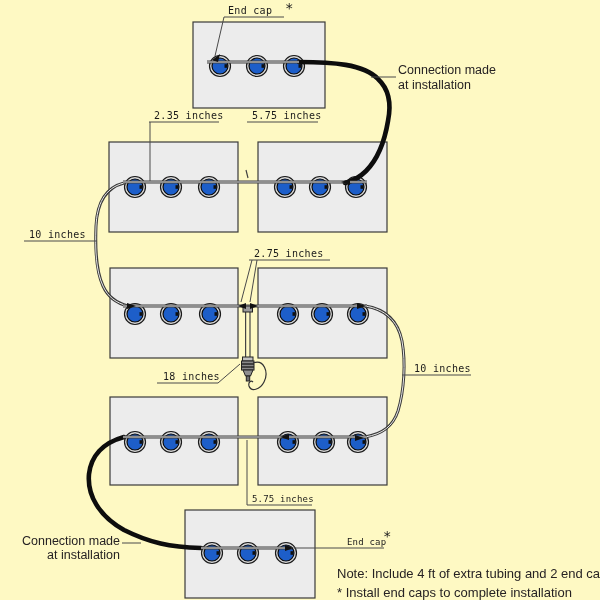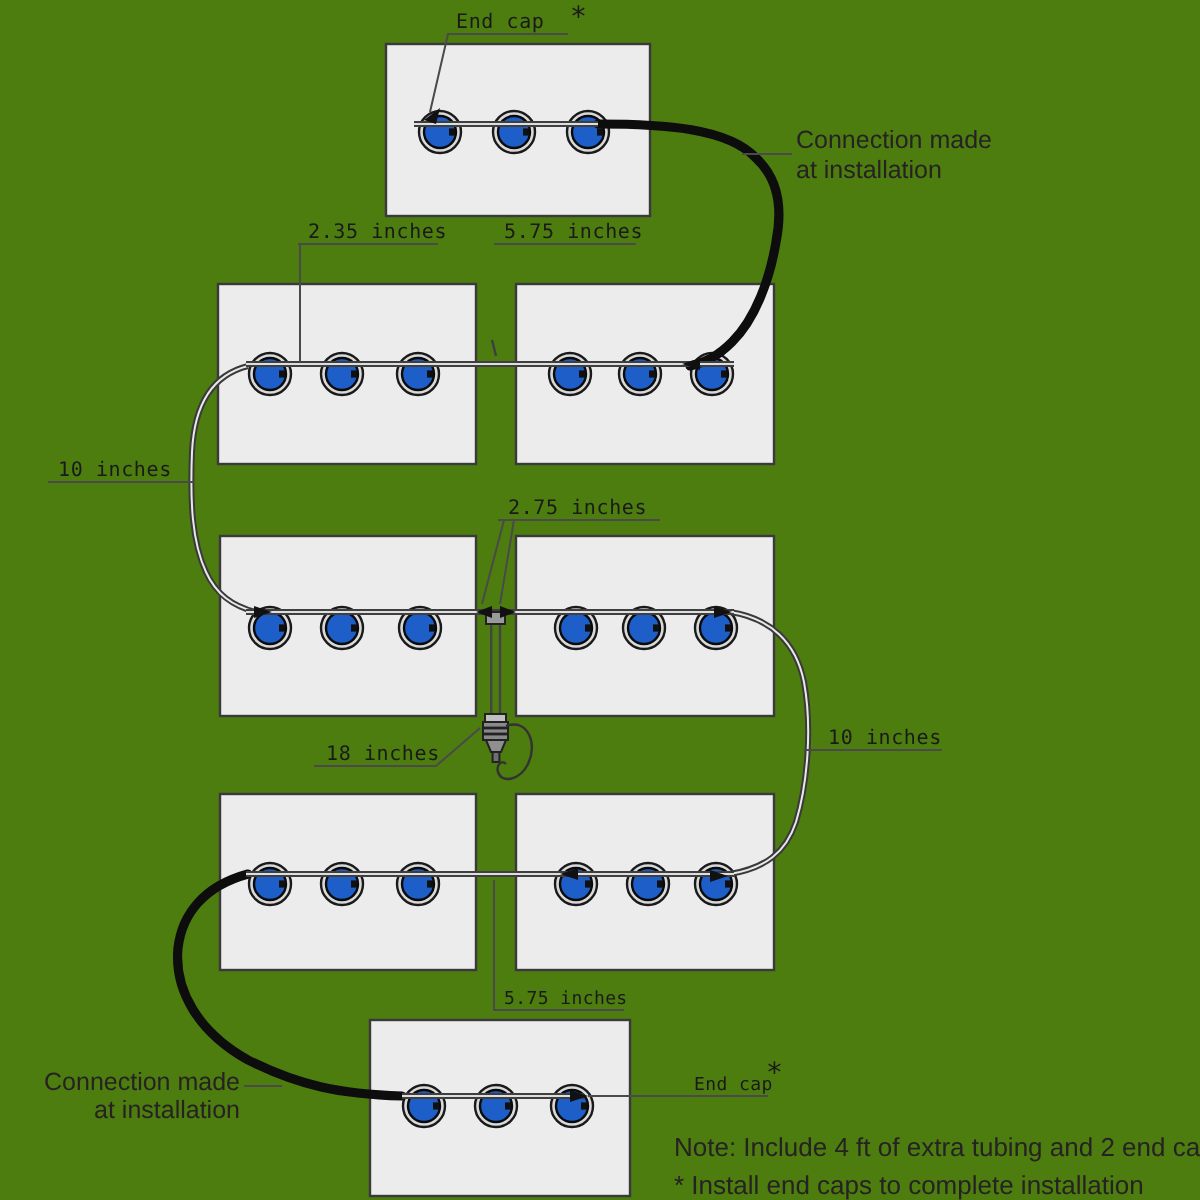--- a/index.html
+++ b/index.html
@@ -1,16 +1,16 @@
 <!DOCTYPE html>
 <html><head>
 <meta charset="utf-8">
 <style>
   html,body{margin:0;padding:0;background:#ffffff;}
-  .stage{position:relative;width:600px;height:600px;background:#4d7c0f;overflow:hidden;
+  .stage{position:relative;width:600px;height:600px;background:#fef9c3;overflow:hidden;
          font-family:"Liberation Sans",sans-serif;}
   svg{position:absolute;left:0;top:0;}
   text{user-select:none;}
   .dim{font-family:"DejaVu Sans Mono",monospace;font-size:10px;fill:#1a1a1a;letter-spacing:0.3px;}
   .dim-sm{font-family:"DejaVu Sans Mono",monospace;font-size:9px;fill:#1a1a1a;letter-spacing:0.2px;}
   .ast{font-family:"DejaVu Sans Mono",monospace;font-size:14px;fill:#1a1a1a;}
   .callout{font-family:"Liberation Sans",sans-serif;font-size:12.5px;fill:#262223;}
   .note{font-family:"Liberation Sans",sans-serif;font-size:13px;fill:#262223;}
 </style>
 </head>

